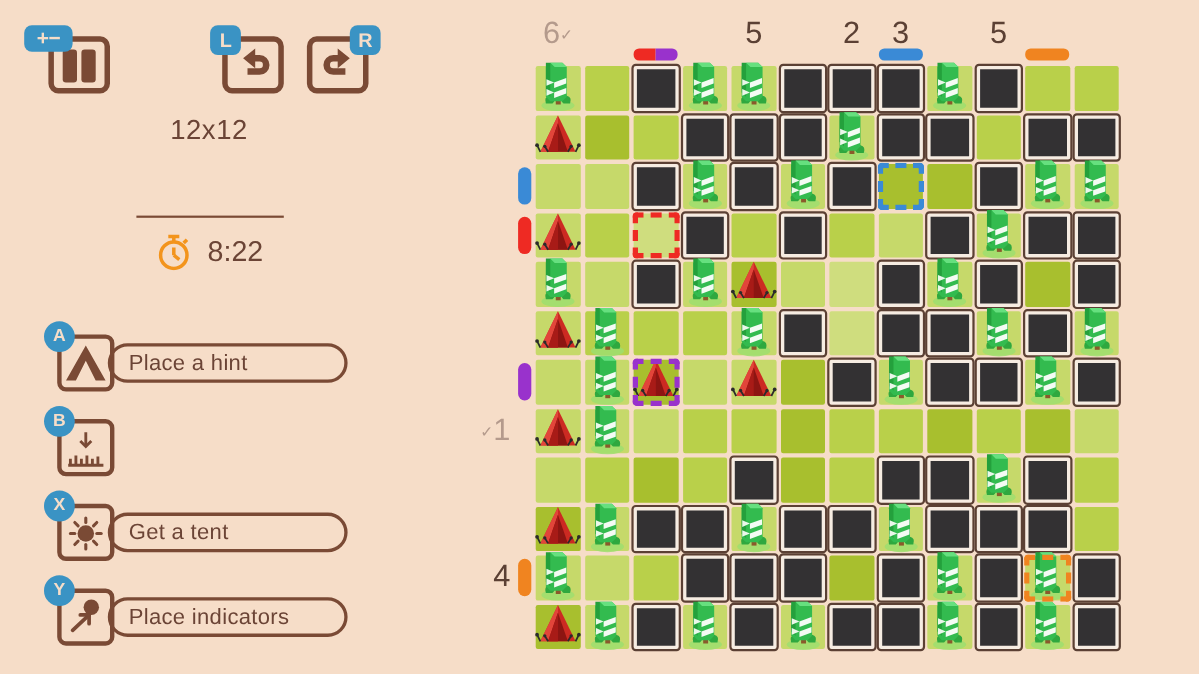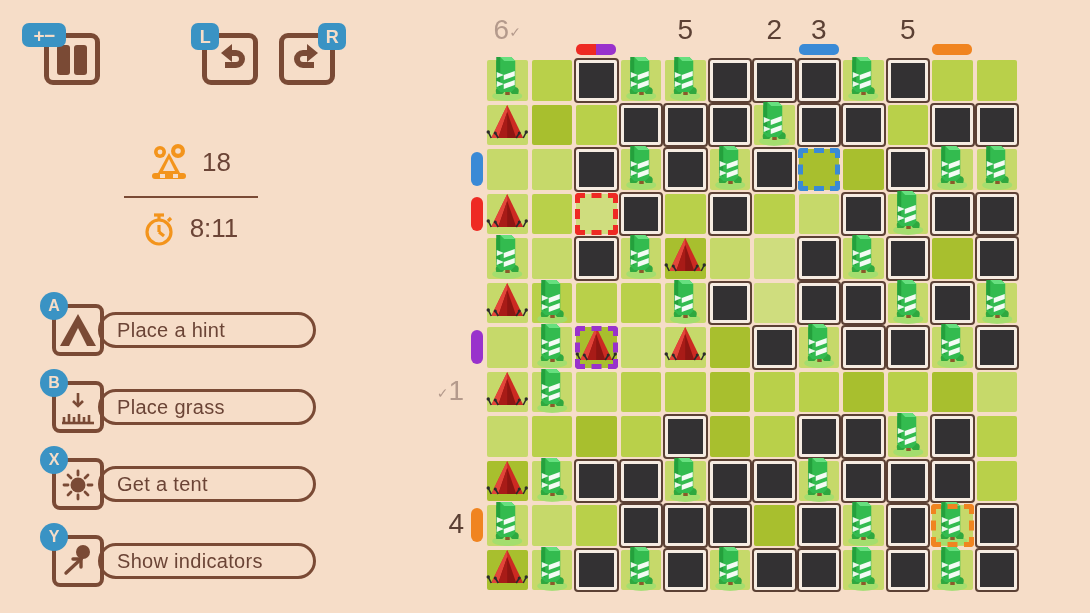--- a/index.html
+++ b/index.html
@@ -160,52 +160,37 @@
     </div>
     <div class="kbd-badge" id="undo-badge">L</div>
 
     <div class="icon-box" id="redo-btn">
       <svg class="arrow-svg" width="42" height="40" viewBox="0 0 42 40">
         <path d="M20 10 h-4 a9 9 0 0 0 0 18 h11 v-6 h-11 a3 3 0 0 1 0-6 h4 v6 l11-9 l-11-9 z" fill="#7a4a35"></path>
       </svg>
     </div>
     <div class="kbd-badge" id="redo-badge">R</div>
 
-
-    <div id="score-row">
-      <svg width="40" height="38" viewBox="0 0 40 38">
-        <g fill="#f3941c">
-          <circle cx="11" cy="9" r="6"></circle>
-          <circle cx="29" cy="8" r="7"></circle>
-          <circle cx="11" cy="9" r="2.4" fill="#f6ddc8"></circle>
-          <circle cx="29" cy="8" r="2.8" fill="#f6ddc8"></circle>
-          <path d="M20 10 l11 20 h-22 z"></path>
-          <path d="M20 16 l6 12 h-12 z" fill="#f6ddc8"></path>
-          <rect x="3" y="30" width="34" height="6" rx="3"></rect>
-          <rect x="11" y="31" width="5" height="4" fill="#f6ddc8"></rect>
-          <rect x="24" y="31" width="5" height="4" fill="#f6ddc8"></rect>
-        </g>
-      </svg>
-      <span id="score-value">18</span>
-    </div>
+    <div id="size-label">12x12</div>
+
 
     <div id="divider"></div>
 
     <div id="timer-row">
       <svg width="34" height="36" viewBox="0 0 34 36">
         <g fill="none" stroke="#f3941c" stroke-width="3.2">
           <circle cx="17" cy="22" r="12"></circle>
           <path d="M17 22 v-7"></path>
           <path d="M17 22 l5 4"></path>
           <path d="M12 5 h10"></path>
           <path d="M17 5 v5"></path>
           <path d="M26 11 l3 -3"></path>
         </g>
       </svg>
-      <span id="timer-value">8:11</span>
+      <span id="timer-value">8:22</span>
     </div>
 
     <div id="actions">
 
       <div class="action-row">
         <div class="action-iconbox">
           <svg width="44" height="44" viewBox="0 0 44 44">
             <path d="M22 6 L40 38 H31 L22 20 L13 38 H4 Z" fill="#7a4a35"></path>
           </svg>
         </div>
@@ -225,23 +210,20 @@
               <path d="M8 38 v-6"></path>
                 <path d="M13 38 v-9"></path>
                 <path d="M18 38 v-6"></path>
               <path d="M23 38 v-9"></path>
                 <path d="M28 38 v-6"></path>
                 <path d="M33 38 v-8"></path>
             </g>
           </svg>
         </div>
         <div class="action-badge">B</div>
-        <div class="action-pill">
-          <span class="action-label">Place grass</span>
-        </div>
       </div>
 
       <div class="action-row">
         <div class="action-iconbox">
           <svg width="44" height="44" viewBox="0 0 44 44">
             <circle cx="22" cy="23" r="7.5" fill="#7a4a35"></circle>
             <g stroke="#7a4a35" stroke-width="2.8" stroke-linecap="round">
               <path d="M22 9 v4"></path>
                 <path d="M22 33 v4"></path>
               <path d="M8 23 h4"></path>
@@ -265,21 +247,21 @@
             <circle cx="27" cy="13" r="7" fill="#7a4a35"></circle>
             <g stroke="#7a4a35" stroke-width="3.4" stroke-linecap="round" fill="none">
               <path d="M10 34 L25 20"></path>
               <path d="M25 20 h-8"></path>
                 <path d="M25 20 v8"></path>
             </g>
           </svg>
         </div>
         <div class="action-badge">Y</div>
         <div class="action-pill">
-          <span class="action-label">Show indicators</span>
+          <span class="action-label">Place indicators</span>
         </div>
       </div>
 
     </div>
   </div>
 
   <div id="headers">
       <div class="col-head done" style="left: 485px; top: 14px;">6<span class="tick">✓</span></div>
       <div class="col-head" style="left: 663px; top: 14px;">5</div>
       <div class="col-head" style="left: 752px; top: 14px;">2</div>

